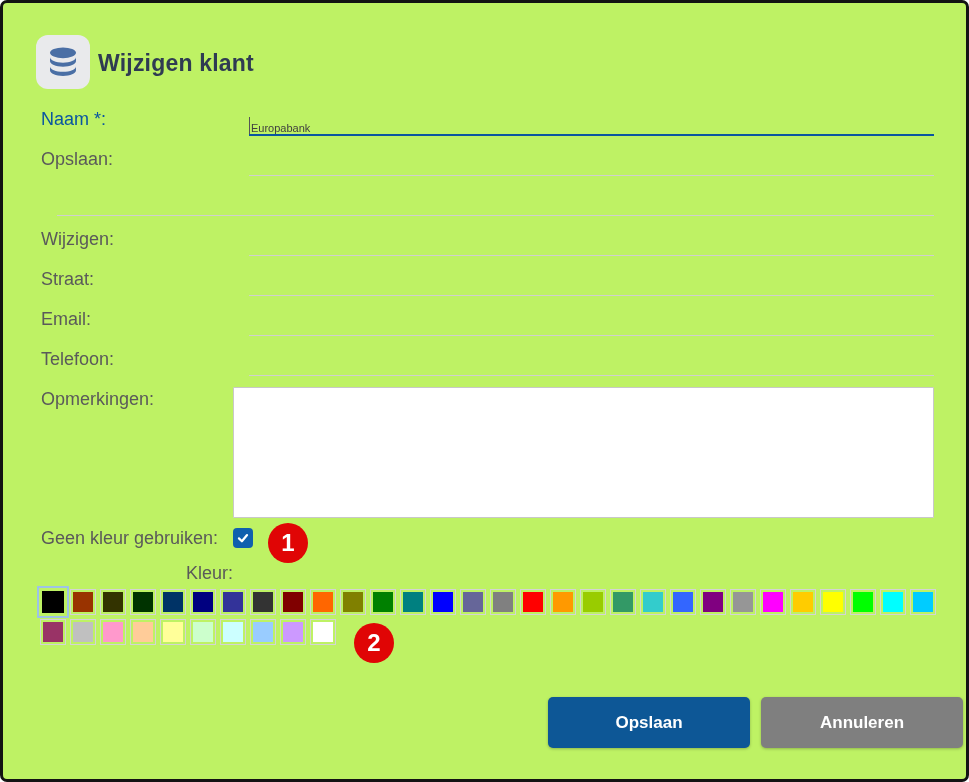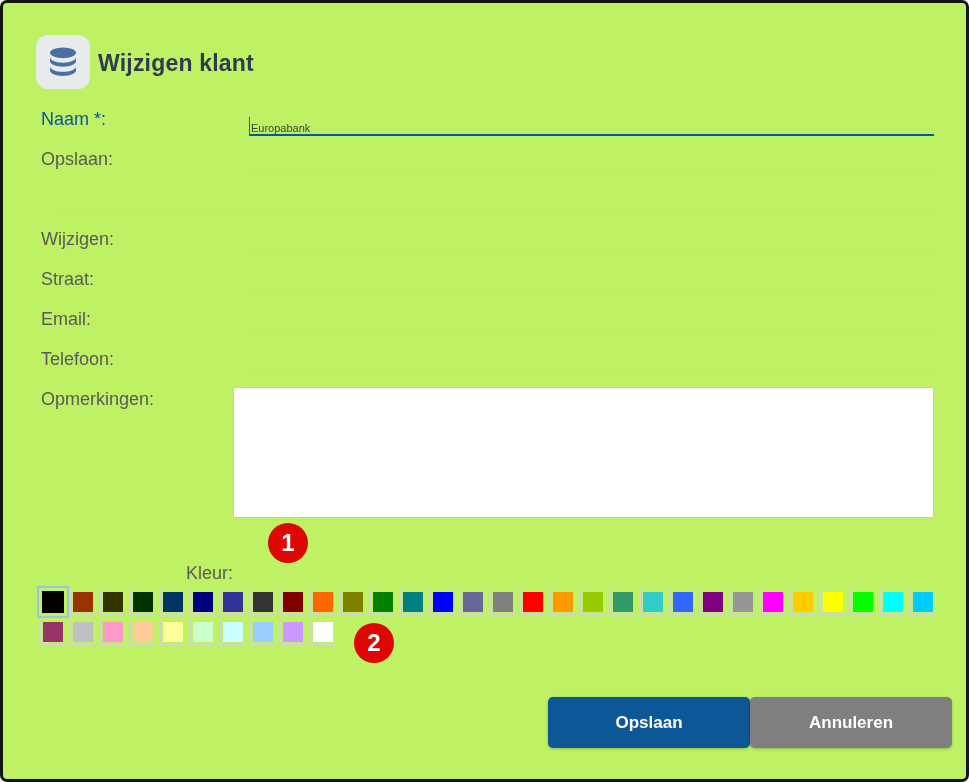--- a/index.html
+++ b/index.html
@@ -89,21 +89,21 @@
     background-clip: content-box;
     cursor: pointer;
   }
   .swatch.selected {
     width: 22px; height: 22px; padding: 3px;
     border: 2px solid #9dc3e6;
     margin: -3px;
   }
 
   
-  .footer { position: absolute; left: 545px; top: 694px; display: flex; }
+  .footer { position: absolute; left: 545px; top: 694px; display: flex; gap: 11px; }
   .btn {
     width: 190px; height: 49px; border: none; border-radius: 5px;
     color: #ffffff; font-family: "Liberation Sans", sans-serif;
     font-size: 17px; font-weight: 700; cursor: pointer;
     box-shadow: 0 1px 3px rgba(0,0,0,0.25);
   }
   .btn-save { background: #0d5796; }
   .btn-cancel { background: #7f7f7f; }
 </style>
 </head>
@@ -163,20 +163,28 @@
           <span></span>
         </div>
       </div>
     </div>
 
   <div class="opmerkingen-row">
     <label class="field-label">Opmerkingen:</label>
     <textarea style=""></textarea>
   </div>
 
+  <div class="geenkleur-row">
+    <label class="field-label">Geen kleur gebruiken:</label>
+    <div class="checkbox">
+      <svg width="14" height="14" viewBox="0 0 19 19" fill="none">
+        <polyline points="4,10 8,14 15,5.5" stroke="#ffffff" stroke-width="3" stroke-linecap="round" stroke-linejoin="round"></polyline>
+      </svg>
+    </div>
+  </div>
 
   <div class="badge badge-1">1</div>
 
   <label class="field-label kleur-label">Kleur:</label>
 
   <div class="palette-row palette-row-1">
       <div class="swatch selected" style="background-color: rgb(0, 0, 0);"></div>
       <div class="swatch" style="background-color: rgb(153, 51, 0);"></div>
       <div class="swatch" style="background-color: rgb(51, 51, 0);"></div>
       <div class="swatch" style="background-color: rgb(0, 51, 0);"></div>

